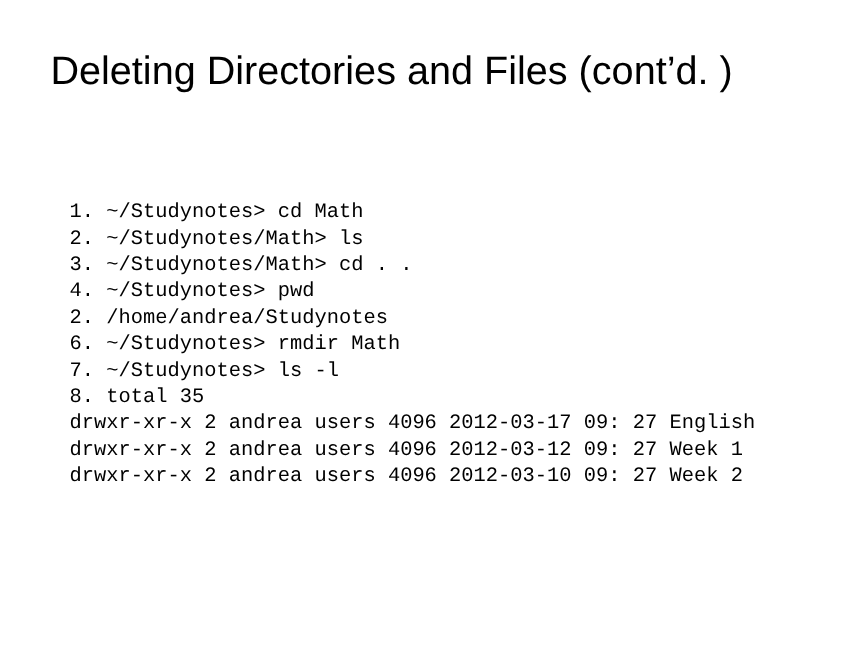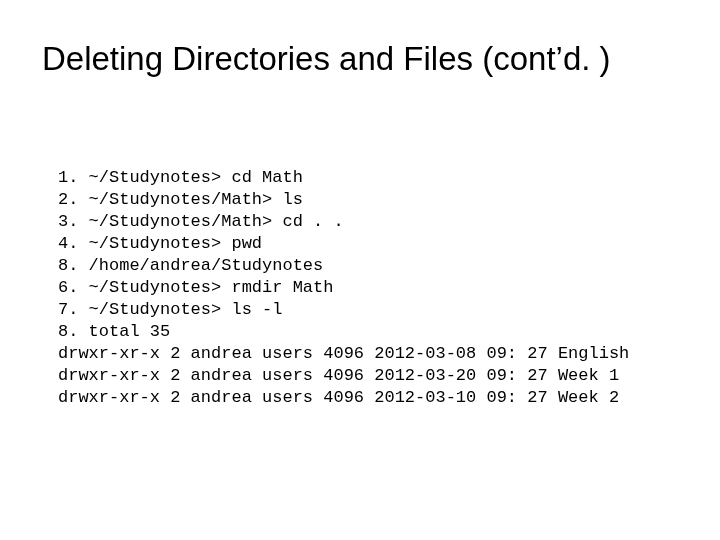--- a/index.html
+++ b/index.html
@@ -40,20 +40,20 @@
 <body>
 
 <div class="slide">
   <div class="title">Deleting Directories and Files (cont’d. )</div>
 
   <div class="terminal">
 <span>1. ~/Studynotes&gt; cd Math</span>
 <span>2. ~/Studynotes/Math&gt; ls</span>
 <span>3. ~/Studynotes/Math&gt; cd . .</span>
 <span>4. ~/Studynotes&gt; pwd</span>
-<span>8. /home/andrea/Studynotes</span>
+<span>2. /home/andrea/Studynotes</span>
 <span>6. ~/Studynotes&gt; rmdir Math</span>
 <span>7. ~/Studynotes&gt; ls -l</span>
 <span>8. total 35</span>
-<span>drwxr-xr-x 2 andrea users 4096 2012-03-08 09: 27 English</span>
-<span>drwxr-xr-x 2 andrea users 4096 2012-03-20 09: 27 Week 1</span>
+<span>drwxr-xr-x 2 andrea users 4096 2012-03-17 09: 27 English</span>
+<span>drwxr-xr-x 2 andrea users 4096 2012-03-12 09: 27 Week 1</span>
 <span>drwxr-xr-x 2 andrea users 4096 2012-03-10 09: 27 Week 2</span></div>
 </div>
 
 </body></html>

